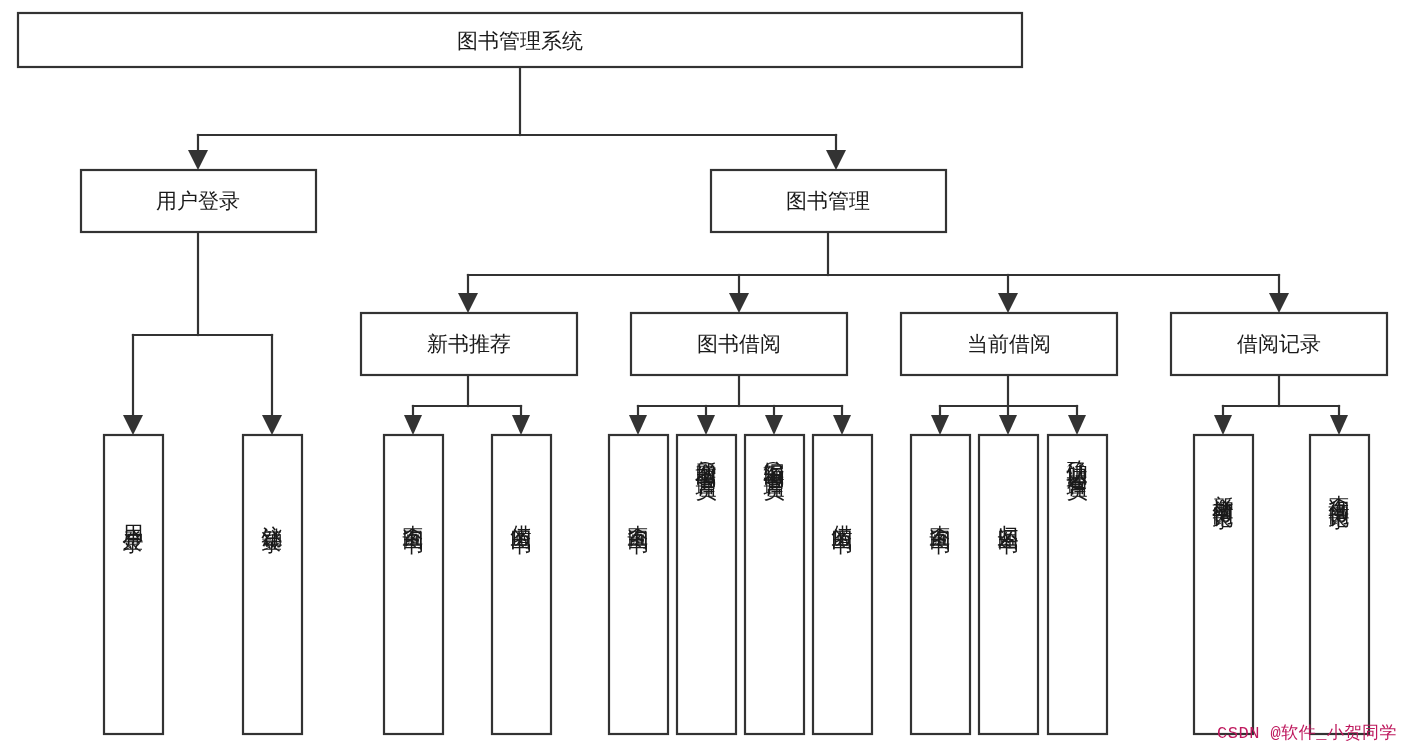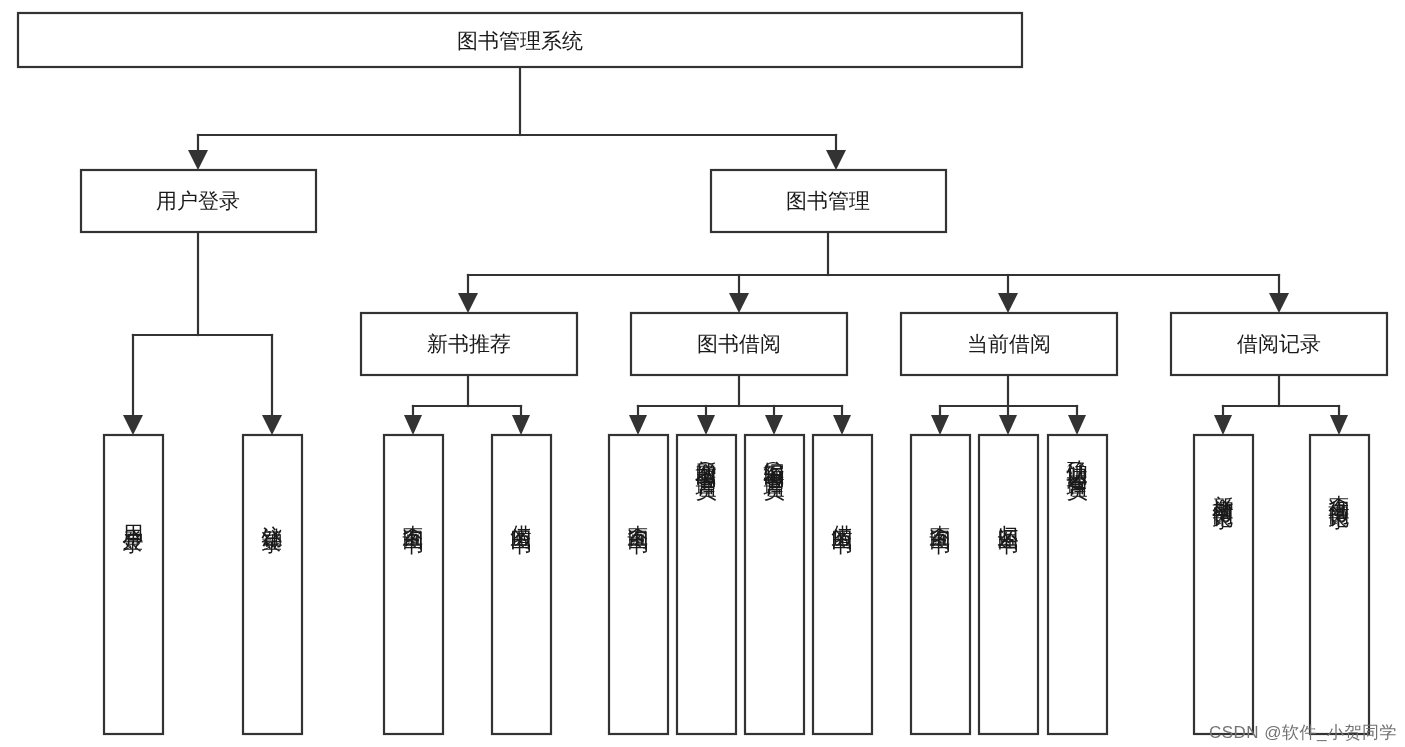--- a/index.html
+++ b/index.html
@@ -68,23 +68,23 @@
     color: #1a1a1a;
     white-space: nowrap;
     transform: translateX(-50%);
     text-align: center;
     pointer-events: none;
   }
   .watermark {
     position: absolute;
     right: 8px;
     bottom: 3px;
-    font-family: Liberation Sans, sans-serif;
+    font-family: Liberation Mono, monospace;
     font-size: 17px;
-    color: #737373;
+    color: #be185d;
     letter-spacing: 0.5px;
     white-space: nowrap;
   }
 </style>
 </head>
 <body>
 
 <div id="diagram-root">
 
   <svg id="flow-svg" viewBox="0 0 1405 747" xmlns="http://www.w3.org/2000/svg">

